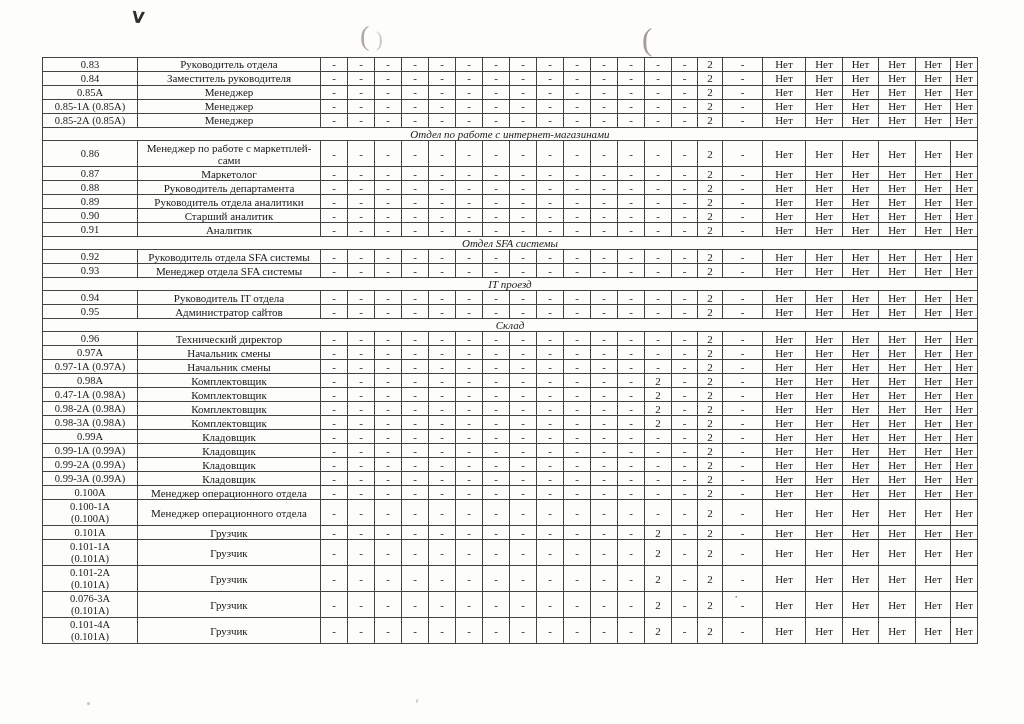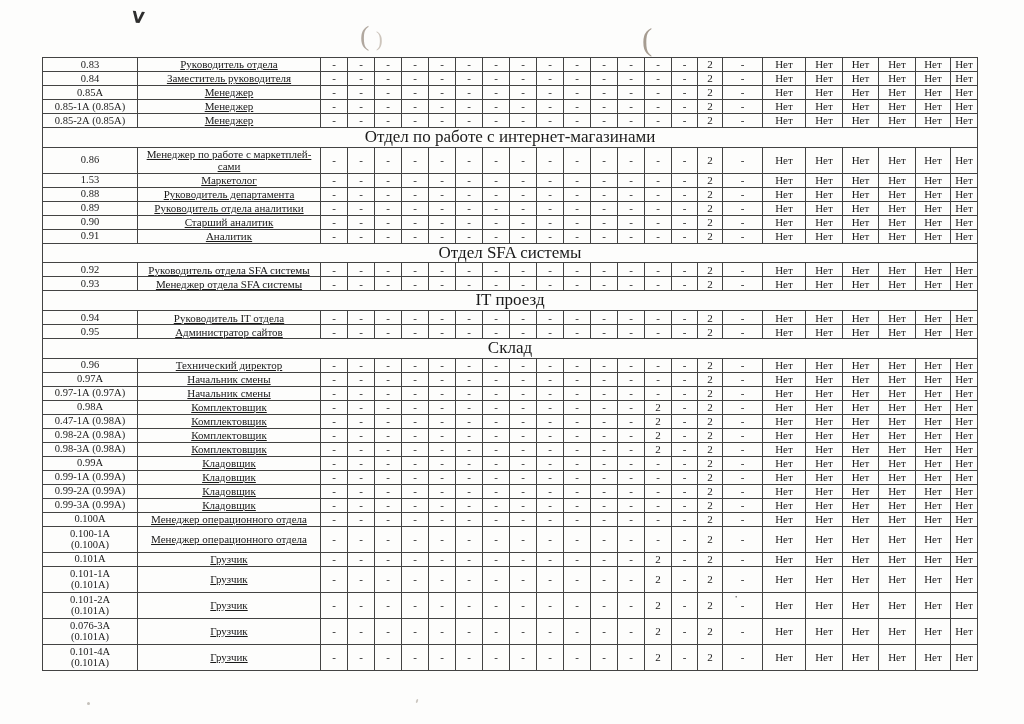--- a/index.html
+++ b/index.html
@@ -24,23 +24,23 @@
     text-align:center;
     vertical-align:middle;
     padding:0 1px;
     line-height:1.1;
     white-space:pre-line;
     overflow:hidden;
   }
   tr.single{height:14px;}
   tr.tall{height:26px;}
   tr.section{height:13px;}
-  tr.section td{font-size:17px;white-space:nowrap;}
+  tr.section td{font-size:11px;white-space:nowrap;font-style:italic;}
   td.code{font-size:10.5px;}
-  td.title{font-size:11px;text-decoration:underline;}
+  td.title{font-size:11px;}
   
   .mark{position:absolute;pointer-events:none;}
   .pen-mark{left:132px;top:8px;font-size:16px;color:#2e2e2e;transform:rotate(6deg);font-family:"DejaVu Sans",sans-serif;font-weight:bold;}
   .paren-mid-open{left:360px;top:20px;font-size:28px;color:#b1a89f;font-weight:lighter;}
   .paren-mid-close{left:376px;top:28px;font-size:20px;color:#cdc5bc;}
   .paren-right{left:642px;top:22px;font-size:31px;color:#a69c91;}
   .ink-dot{left:735px;top:593px;font-size:7px;color:#6f6f6f;}
   .speck1{left:87px;top:702px;width:3px;height:3px;border-radius:50%;background:#c4c0ba;}
   .speck2{left:416px;top:699px;width:2px;height:4px;border-radius:50%;background:#ccc7c0;transform:rotate(20deg);}
 </style>
@@ -239,21 +239,21 @@
           <td>2</td>
           <td>-</td>
           <td>Нет</td>
           <td>Нет</td>
           <td>Нет</td>
           <td>Нет</td>
           <td>Нет</td>
           <td>Нет</td>
         </tr>
         <tr class="single">
-          <td class="code">1.53</td>
+          <td class="code">0.87</td>
           <td class="title">Маркетолог</td>
           <td>-</td>
           <td>-</td>
           <td>-</td>
           <td>-</td>
           <td>-</td>
           <td>-</td>
           <td>-</td>
           <td>-</td>
           <td>-</td>

